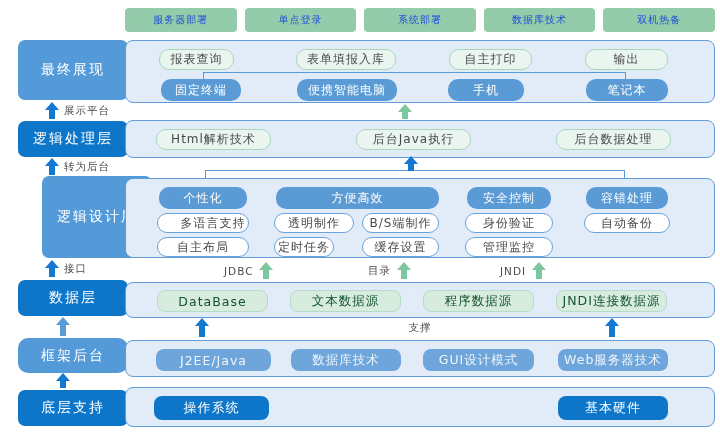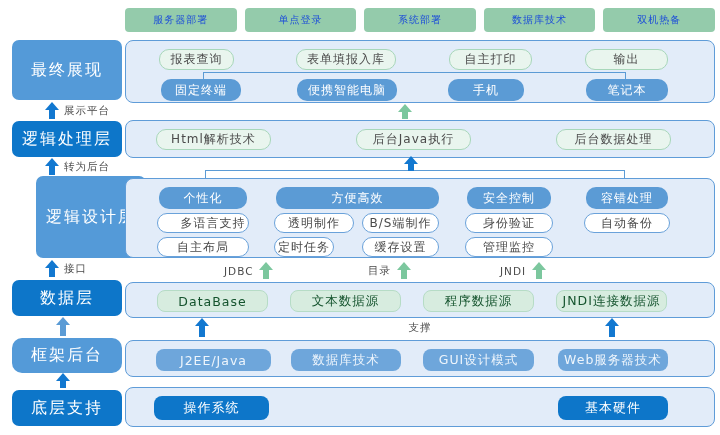--- a/index.html
+++ b/index.html
@@ -10,22 +10,22 @@
   }
   *{margin:0;padding:0;box-sizing:border-box;}
   body{font-family:"DejaVu Sans","Liberation Sans",sans-serif;background:#fff;}
   .stage{position:relative;width:720px;height:435px;background:#fff;overflow:hidden;}
   .abs{position:absolute;}
   
   .deploy{left:125px;top:8px;width:590px;height:24px;display:flex;gap:8px;}
   .deploy .chip{flex:1;background:var(--green);color:#1d4ed8;border-radius:4px;
     display:flex;align-items:center;justify-content:center;font-size:10px;letter-spacing:1px;}
   
-  .side-block{left:12px;width:110px;color:#fff;border-radius:7px;
-    display:flex;align-items:center;justify-content:center;font-size:16px;letter-spacing:2px;}
+  .side-block{left:18px;width:110px;color:#fff;border-radius:7px;
+    display:flex;align-items:center;justify-content:center;font-size:14px;letter-spacing:2px;}
   .tone-light{background:var(--ltblue);}
   .tone-dark{background:var(--dkblue);}
   
   .panel{left:125px;width:590px;background:var(--pfill);border:1px solid var(--pborder);border-radius:8px;}
   
   .chip-base{position:absolute;display:flex;align-items:center;justify-content:center;letter-spacing:1px;}
   .c-goutline{background:var(--gfill);border:1px solid var(--goutline);border-radius:10px;color:var(--txt);font-size:12px;height:21px;}
   .c-blue{background:var(--chipblue);border-radius:10px;color:#fff;font-size:12px;height:22px;}
   .c-white{background:#fff;border:1px solid #6aa2da;border-radius:10px;color:var(--txt);font-size:12px;height:20px;}
   .c-gfill{background:var(--gfill2);border:1px solid var(--gborder2);border-radius:8px;color:#14532d;font-size:12.5px;height:22px;}

